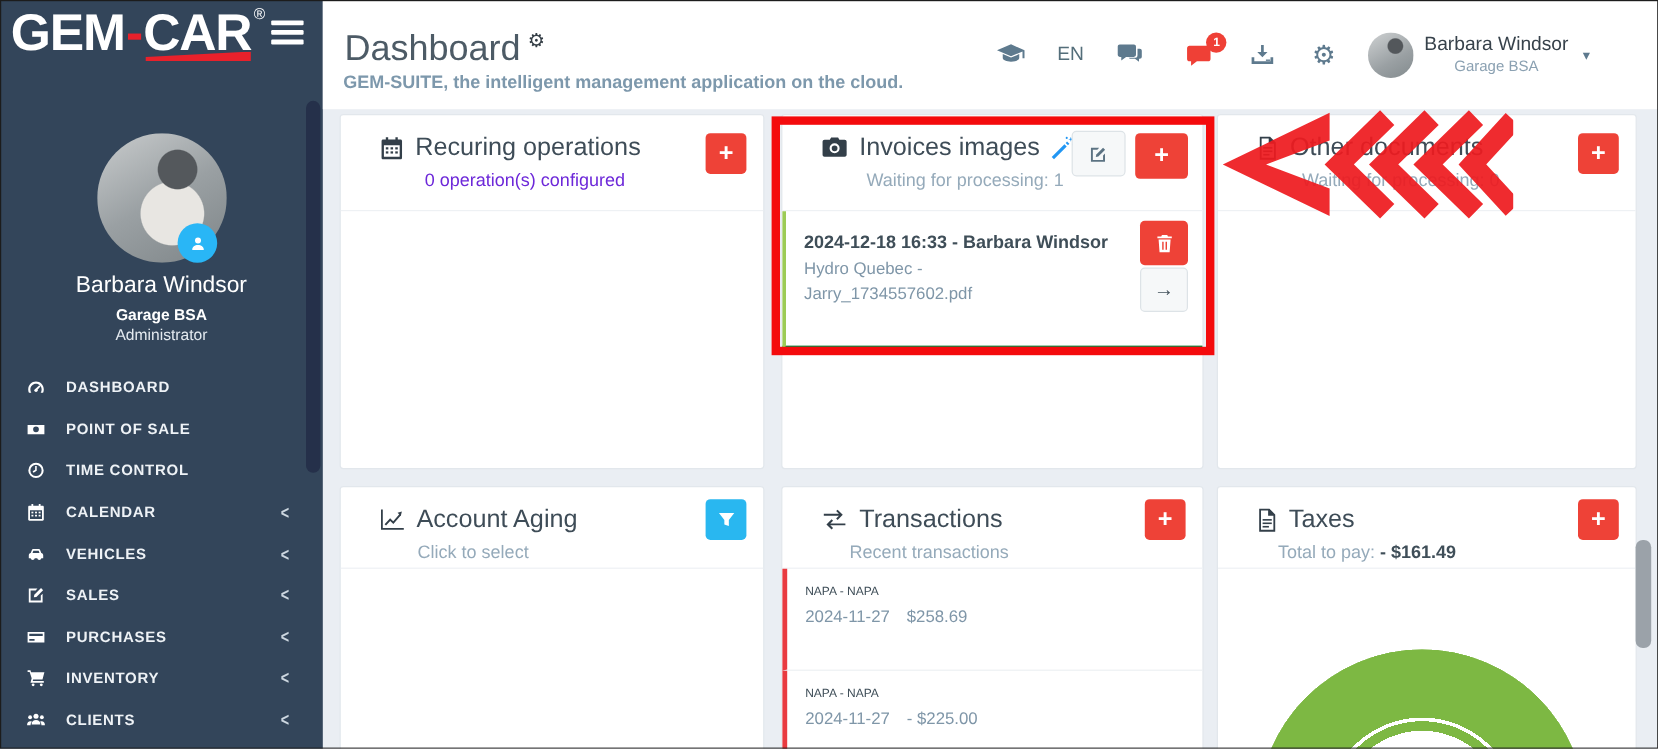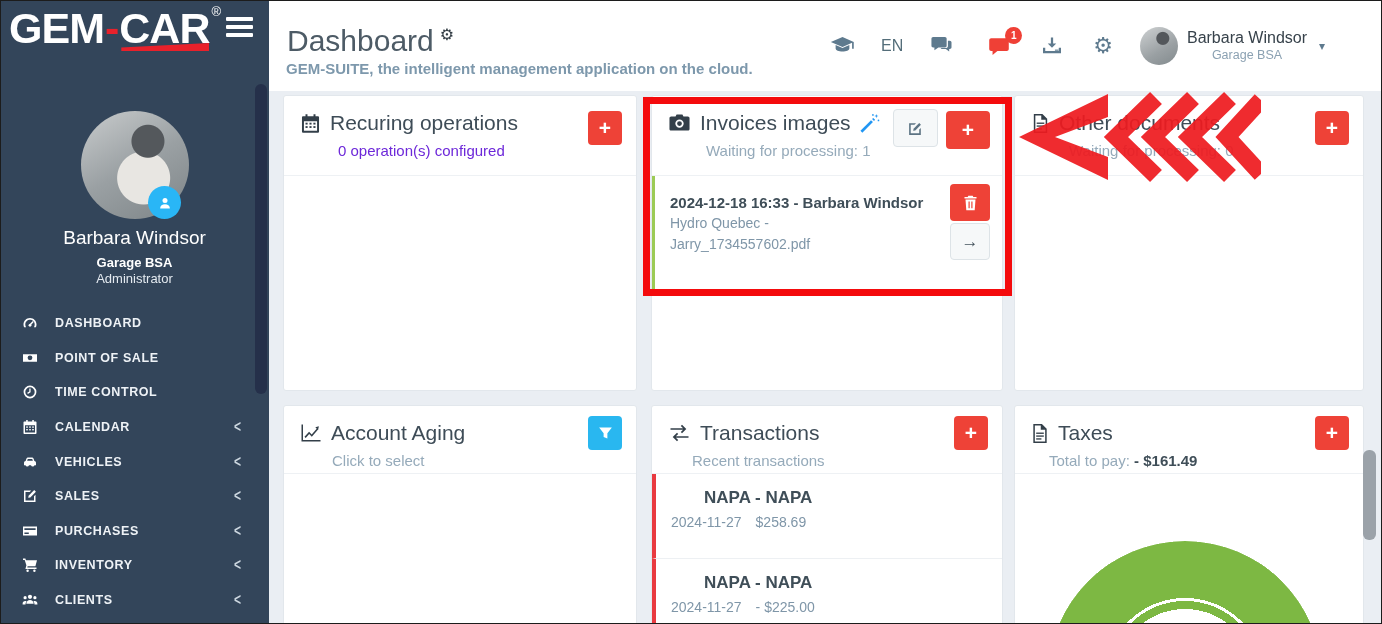--- a/index.html
+++ b/index.html
@@ -65,21 +65,21 @@
 
   
   .card { position:absolute; background:#fff; border:1px solid #e2e7ec; border-radius:3px; }
   #card-recurring { left:283px; top:95px;  width:354px; height:296px; }
   #card-invoices  { left:651px; top:95px;  width:352px; height:296px; }
   #card-documents { left:1014px;top:95px;  width:350px; height:296px; }
   #card-aging     { left:283px; top:405px; width:354px; height:260px; }
   #card-transactions { left:651px; top:405px; width:352px; height:260px; }
   #card-taxes     { left:1014px;top:405px; width:350px; height:260px; overflow:hidden; }
 
-  .card-head { position:relative; padding:15px 16px 0 16px; border-bottom:1px solid #eef1f4; }
+  .card-head { position:relative; padding:15px 16px 0 32px; border-bottom:1px solid #eef1f4; }
   .head-r1 { height:80px; }
   .head-r2 { height:68px; }
   .c-title { display:flex; align-items:center; font-size:21px; color:#3e4c57; }
   .t-icon { margin-right:9px; color:#333f49; display:flex; flex:none; }
   .wand { margin-left:8px; color:#2196f3; display:flex; }
   .c-sub { margin-top:7px; font-size:15px; color:#95aaba; }
   .sub-link { color:#6d28d9; }
   .pad38 { padding-left:38px; } .pad48 { padding-left:32px; } .pad24 { padding-left:24px; } .pad18 { padding-left:18px; }
 
   .btn-add { position:absolute; right:14px; width:34px; height:34px; border-radius:4px; background:#ee4237;
@@ -89,35 +89,35 @@
   .btn-add-wide { right:12px; width:44px; height:38px; top:13px; }
   .btn-edit { position:absolute; right:64px; top:13px; width:45px; height:38px; border-radius:4px;
               background:#f6f8f9; border:1px solid #dde3e7; color:#5c7383;
               display:flex; align-items:center; justify-content:center; cursor:pointer; }
   .btn-filter { position:absolute; right:14px; top:10px; width:34px; height:34px; border-radius:4px;
                 background:#29b7f0; color:#fff; display:flex; align-items:center; justify-content:center;
                 cursor:pointer; border:none; }
 
   
   .inv-item { position:absolute; left:0; right:0; top:80px; height:118px;
-              border-left:3px solid #9ccb55; border-bottom:1px solid #15803d; padding:16px 66px 0 15px; }
+              border-left:3px solid #9ccb55; border-bottom:6px solid #15803d; padding:16px 66px 0 15px; }
   .inv-title { font-size:15px; font-weight:700; color:#3f4e58; line-height:21px; }
   .inv-line { font-size:14px; color:#7f96a8; line-height:21px; }
   .btn-trash { position:absolute; right:12px; top:8px; width:40px; height:37px; border-radius:4px;
                background:#ee4237; color:#fff; display:flex; align-items:center; justify-content:center;
                cursor:pointer; border:none; }
   .btn-goto { position:absolute; right:12px; top:47px; width:40px; height:37px; border-radius:4px;
               background:#f6f8f9; border:1px solid #dde3e7; color:#44525c; font-size:17px; font-weight:700;
               display:flex; align-items:center; justify-content:center; cursor:pointer; }
 
   
   .tx-item { position:absolute; left:0; right:0; height:85px; border-left:4px solid #e93a40;
              border-bottom:1px solid #edf0f3; padding:14px 16px 0 15px; }
   .tx-1 { top:68px; } .tx-2 { top:153px; }
-  .tx-name { font-size:17px; font-weight:700; color:#3f4e58;margin-left:33px; }
+  .tx-name { font-size:10px; font-weight:400; color:#3f4e58; }
   .tx-line { margin-top:6px; font-size:14px; color:#7f96a8; }
   .tx-amount { margin-left:14px; }
 
   
   .tax-sub b { color:#3f4e58; font-weight:700; }
   .donut { position:absolute; left:33px; top:135px; width:274px; height:274px; border-radius:50%;
            background:radial-gradient(circle closest-side, #ffffff 0 69px, #7db843 69px 77px,
                       #ffffff 77px 80px, #7db843 80px 137px, transparent 137px); }
 
   

